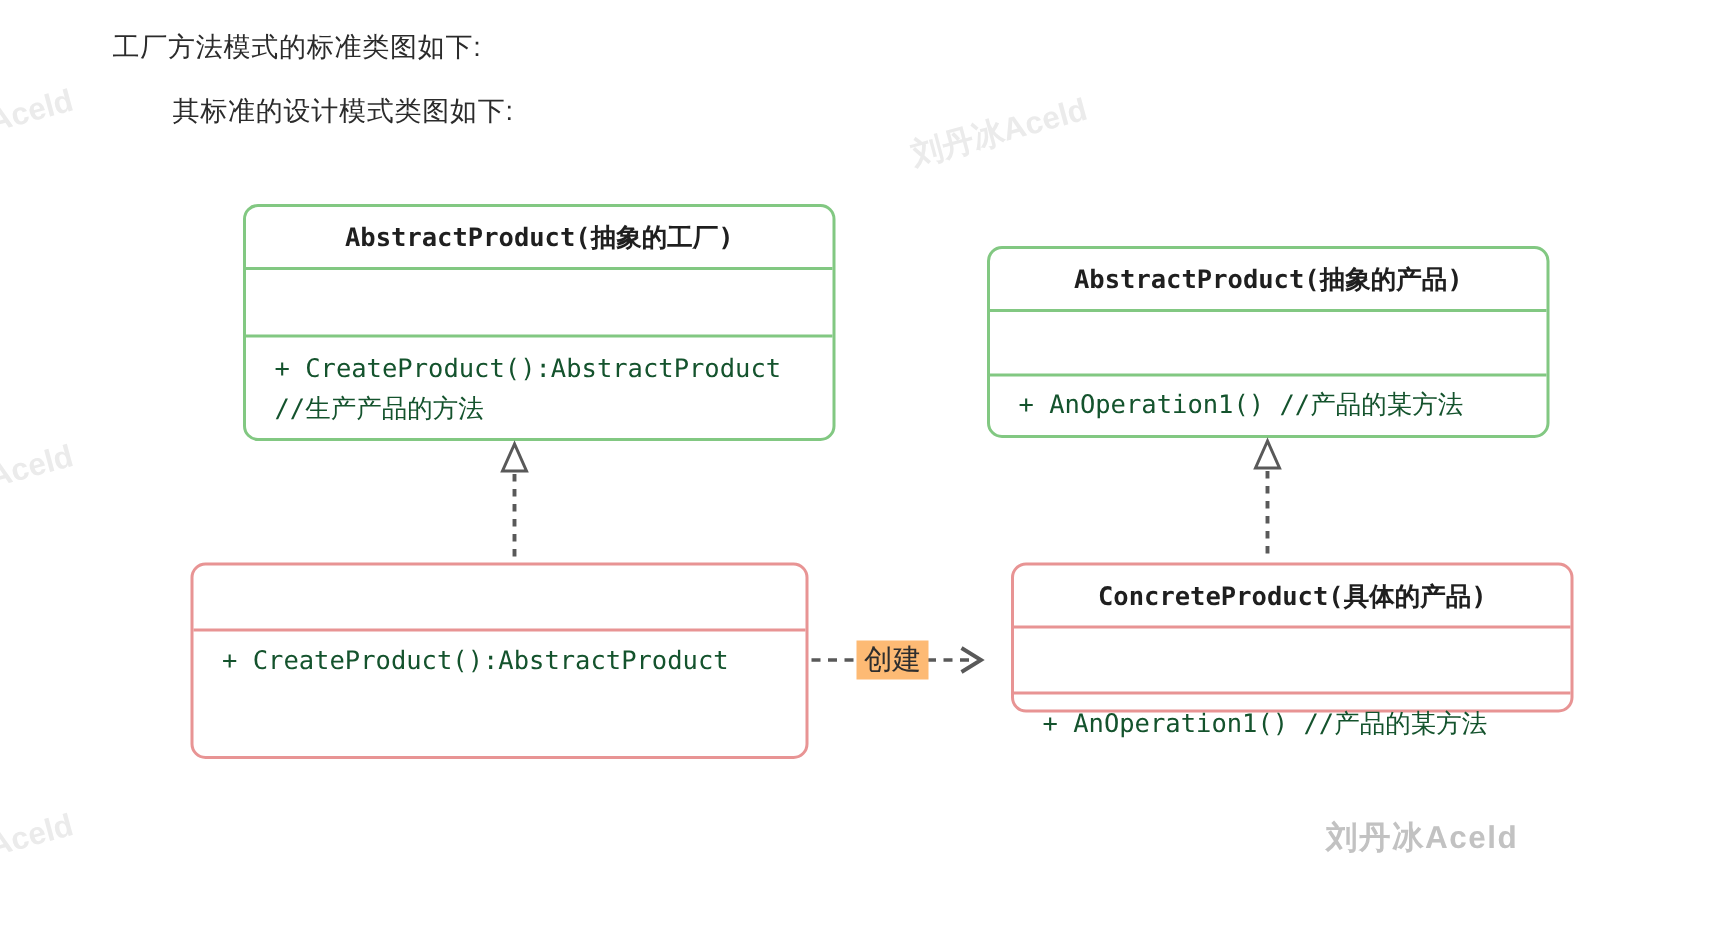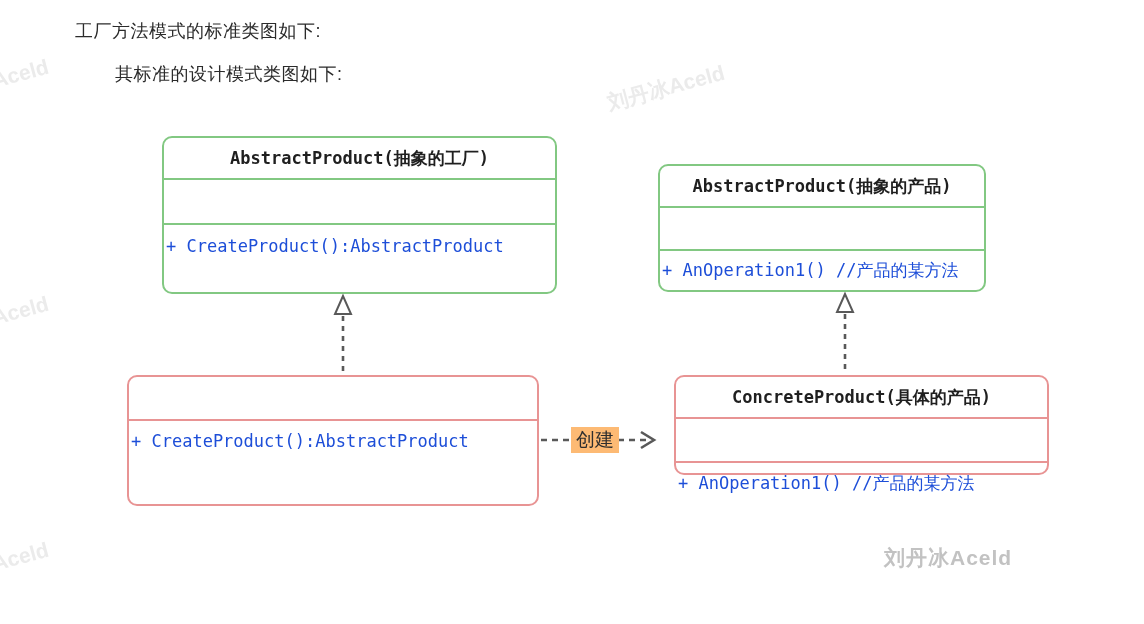--- a/index.html
+++ b/index.html
@@ -44,36 +44,36 @@
     color: #1f1f1f;
     border-bottom: 2.5px solid var(--c);
     white-space: nowrap;
   }
   .uml-attrs {
     border-bottom: 2.5px solid var(--c);
   }
   .uml-methods {
     font-family: "DejaVu Sans Mono", monospace;
     font-size: 17px;
-    color: #1d4ed8;
-    padding: 8px 4px 0 2px;
+    color: #14532d;
+    padding: 8px 4px 0 19px;
     line-height: 27px;
     white-space: nowrap;
   }
   .uml-methods.center {
     display: flex;
     align-items: center;
     padding-top: 0;
   }
 
   #box-abstract-factory { left: 162px; top: 136px; width: 395px; height: 158px; }
   #box-abstract-factory .uml-attrs   { height: 45px; }
   #box-abstract-factory .uml-methods { height: 66px; }
 
-  #box-abstract-product { left: 658px; top: 164px; width: 328px; height: 128px; }
+  #box-abstract-product { left: 658px; top: 164px; width: 375px; height: 128px; }
   #box-abstract-product .uml-attrs   { height: 43px; }
   #box-abstract-product .uml-methods { height: 38px; }
 
   #box-factory { left: 127px; top: 375px; width: 412px; height: 131px; }
   #box-factory .uml-attrs   { height: 44px; }
   #box-factory .uml-methods { height: 40px; }
 
   #box-concrete-product { left: 674px; top: 375px; width: 375px; height: 100px; }
   #box-concrete-product .uml-attrs   { height: 44px; }
   #box-concrete-product .uml-methods { height: 40px; }
@@ -136,20 +136,21 @@
   <div class="wm wm-faint wm-f1">刘丹冰Aceld</div>
   <div class="wm wm-faint wm-f2">刘丹冰Aceld</div>
   <div class="wm wm-faint wm-f3">刘丹冰Aceld</div>
   <div class="wm wm-faint wm-f4">刘丹冰Aceld</div>
 
   <div class="uml" id="box-abstract-factory" style="--c: #82c882;">
     <div class="uml-title">AbstractProduct(抽象的工厂)</div>
     <div class="uml-attrs"></div>
     <div class="uml-methods">
       <div>+ CreateProduct():AbstractProduct</div>
+      <div>//生产产品的方法</div>
     </div>
   </div>
 
   <div class="uml" id="box-abstract-product" style="--c: #82c882;">
     <div class="uml-title">AbstractProduct(抽象的产品)</div>
     <div class="uml-attrs"></div>
     <div class="uml-methods center">
       <div>+ AnOperation1() //产品的某方法</div>
     </div>
   </div>

